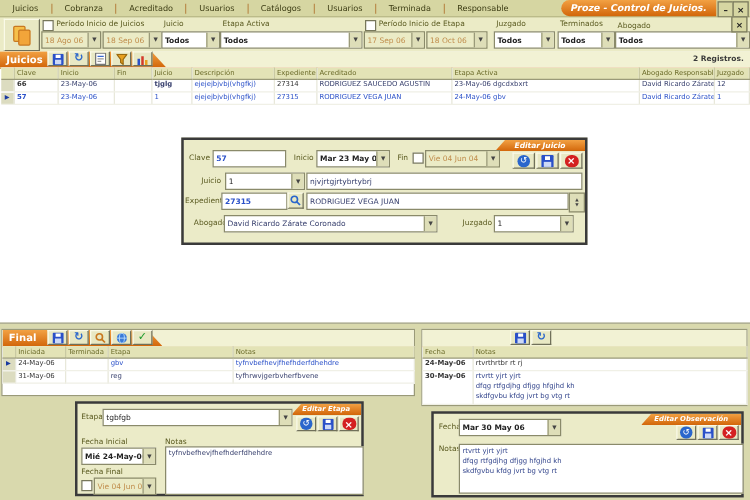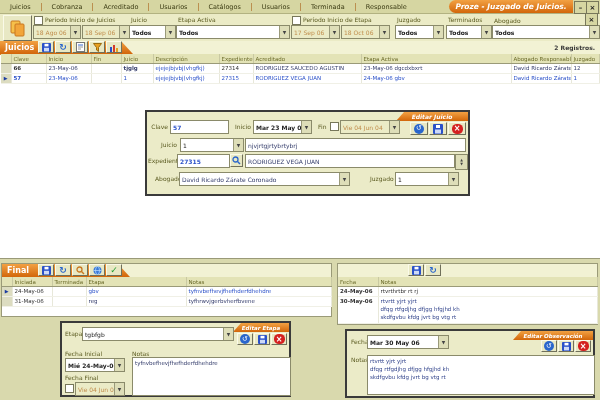--- a/index.html
+++ b/index.html
@@ -86,21 +86,21 @@
   <div class="menubar">
     <span class="menu-item">Juicios</span>
     <span class="menu-item">Cobranza</span>
     <span class="menu-item">Acreditado</span>
     <span class="menu-item">Usuarios</span>
     <span class="menu-item">Catálogos</span>
     <span class="menu-item">Usuarios</span>
     <span class="menu-item">Terminada</span>
     <span class="menu-item">Responsable</span>
   </div>
-  <div class="title-banner">Proze - Juzgado de Juicios.</div>
+  <div class="title-banner">Proze - Control de Juicios.</div>
   <div class="win-btn" style="right:13px">–</div>
   <div class="win-btn" style="right:1px">×</div>
 
   <div class="toolbar"></div>
   <div class="big-btn">
     <svg width="15" height="17" viewBox="0 0 15 17">
       <rect x="1" y="1" width="9" height="12" rx="1" fill="#f6c04a" stroke="#c87820"></rect>
       <rect x="5" y="4" width="9" height="12" rx="1" fill="#f2a53a" stroke="#c87820"></rect>
     </svg>
   </div>

